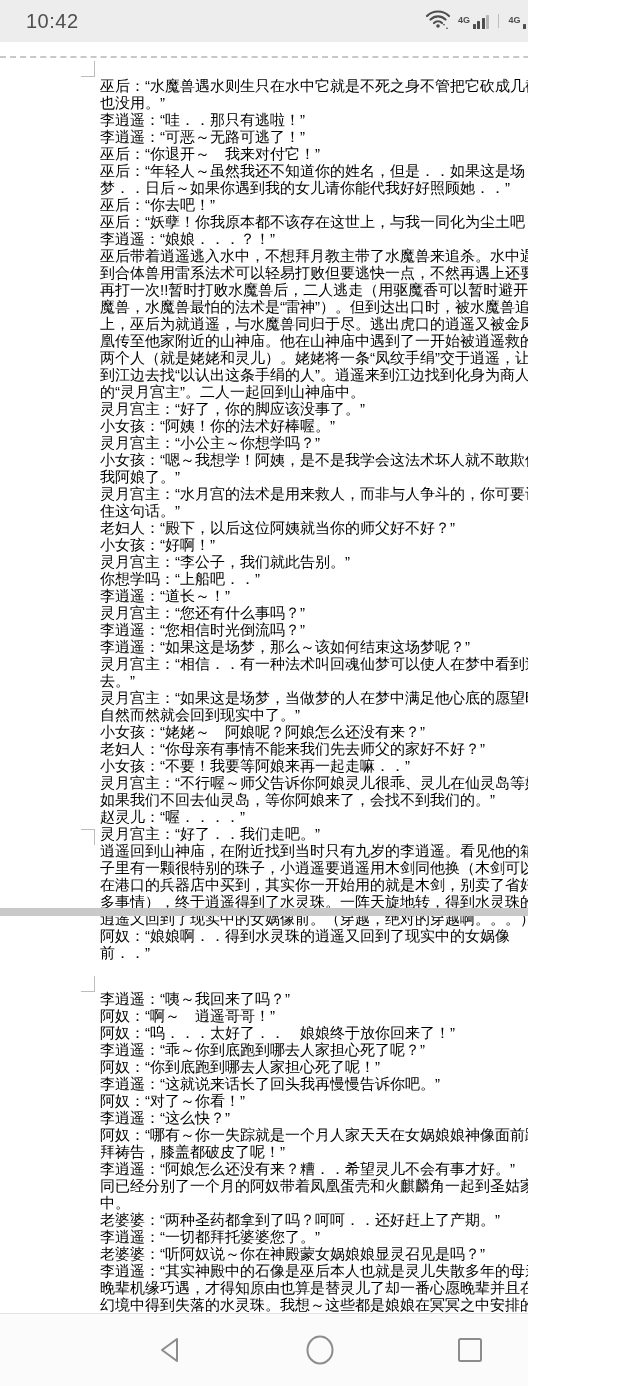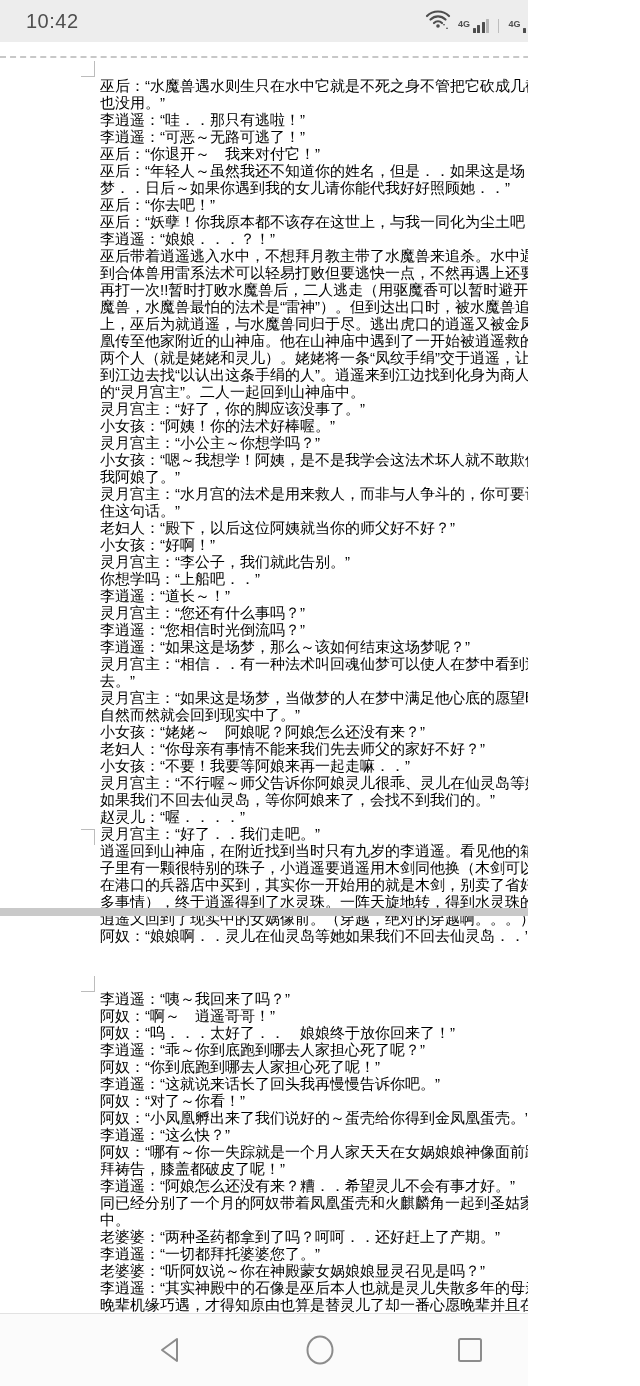--- a/index.html
+++ b/index.html
@@ -9,21 +9,21 @@
     background:#ffffff; font-family:"Liberation Sans", sans-serif;
   }
   
   .status-bar {
     position:absolute; top:0; left:0; width:640px; height:42px;
     background:#ededed; color:#4d4d4d;
     display:flex; align-items:center; justify-content:space-between;
     padding:0 16px;
   }
   .sb-time { font-size:20px; color:#4f4f4f; letter-spacing:0.5px; padding-left:10px; }
-  .sb-right { display:flex; align-items:flex-end; gap:7px; }
+  .sb-right { display:flex; align-items:center; gap:7px; }
   .sb-pct { font-size:20px; color:#000000; }
   .sig-group { display:flex; align-items:flex-end; gap:2px; }
   .sig-4g { font-size:9px; font-weight:bold; color:#4d4d4d; line-height:1; margin-right:1px; align-self:flex-start; margin-top:2px; }
   .bars { display:flex; align-items:flex-end; gap:1.5px; height:15px; }
   .bar { width:3px; background:#4d4d4d; border-radius:0.5px; }
   .bar.dim { background:#b5b5b5; }
   .sb-divider { width:1px; height:14px; background:#bdbdbd; margin:0 2px; }
   .battery { position:relative; width:30px; height:15px; border:2px solid #4d4d4d; border-radius:3px; display:flex; align-items:center; padding:1px; }
   .battery .fill { height:9px; background:#4d4d4d; border-radius:1px; }
   .battery .tip { position:absolute; right:-5px; top:3.5px; width:3px; height:6px; background:#4d4d4d; border-radius:0 2px 2px 0; }
@@ -137,38 +137,37 @@
         <p>李逍遥：“如果这是场梦，那么～该如何结束这场梦呢？”</p>
         <p>灵月宫主：“相信．．有一种法术叫回魂仙梦可以使人在梦中看到过去。”</p>
         <p>灵月宫主：“如果这是场梦，当做梦的人在梦中满足他心底的愿望时自然而然就会回到现实中了。”</p>
         <p>小女孩：“姥姥～　阿娘呢？阿娘怎么还没有来？”</p>
         <p>老妇人：“你母亲有事情不能来我们先去师父的家好不好？”</p>
         <p>小女孩：“不要！我要等阿娘来再一起走嘛．．”</p>
         <p>灵月宫主：“不行喔～师父告诉你阿娘灵儿很乖、灵儿在仙灵岛等她如果我们不回去仙灵岛，等你阿娘来了，会找不到我们的。”</p>
         <p>赵灵儿：“喔．．．．”</p>
         <p>灵月宫主：“好了．．我们走吧。”</p>
         <p>逍遥回到山神庙，在附近找到当时只有九岁的李逍遥。看见他的箱子里有一颗很特别的珠子，小逍遥要逍遥用木剑同他换（木剑可以在港口的兵器店中买到，其实你一开始用的就是木剑，别卖了省好多事情），终于逍遥得到了水灵珠。一阵天旋地转，得到水灵珠的逍遥又回到了现实中的女娲像前。（穿越，绝对的穿越啊。。。）</p>
-        <p>阿奴：“娘娘啊．．灵儿在仙灵岛等她如果我们不回去仙灵岛．．”</p>
+        <p>阿奴：“娘娘啊．．得到水灵珠的逍遥又回到了现实中的女娲像前．．”</p>
       </div>
     <div class="mark rt p1bl"></div>
     <div class="mark lt p1br"></div>
 
     <div class="page-gap"></div>
 
     <div class="mark rb p2tl"></div>
     <div class="mark lb p2tr"></div>
     <div class="text-block tb2">
         <p>李逍遥：“咦～我回来了吗？”</p>
         <p>阿奴：“啊～　逍遥哥哥！”</p>
         <p>阿奴：“呜．．．太好了．．　娘娘终于放你回来了！”</p>
         <p>李逍遥：“乖～你到底跑到哪去人家担心死了呢？”</p>
         <p>阿奴：“你到底跑到哪去人家担心死了呢！”</p>
         <p>李逍遥：“这就说来话长了回头我再慢慢告诉你吧。”</p>
         <p>阿奴：“对了～你看！”</p>
-        <p>阿奴：“小凤凰孵出来了我们说好的～蛋壳给你得到金凤凰蛋壳。”</p>
         <p>李逍遥：“这么快？”</p>
         <p>阿奴：“哪有～你一失踪就是一个月人家天天在女娲娘娘神像面前跪拜祷告，膝盖都破皮了呢！”</p>
         <p>李逍遥：“阿娘怎么还没有来？糟．．希望灵儿不会有事才好。”</p>
         <p>同已经分别了一个月的阿奴带着凤凰蛋壳和火麒麟角一起到圣姑家中。</p>
         <p>老婆婆：“两种圣药都拿到了吗？呵呵．．还好赶上了产期。”</p>
         <p>李逍遥：“一切都拜托婆婆您了。”</p>
         <p>老婆婆：“听阿奴说～你在神殿蒙女娲娘娘显灵召见是吗？”</p>
         <p>李逍遥：“其实神殿中的石像是巫后本人也就是灵儿失散多年的母亲晚辈机缘巧遇，才得知原由也算是替灵儿了却一番心愿晚辈并且在幻境中得到失落的水灵珠。我想～这些都是娘娘在冥冥之中安排的吧．．”阿奴：“水灵珠！？逍遥哥，你是从哪里找到的？”</p>
       </div>
   </div>

